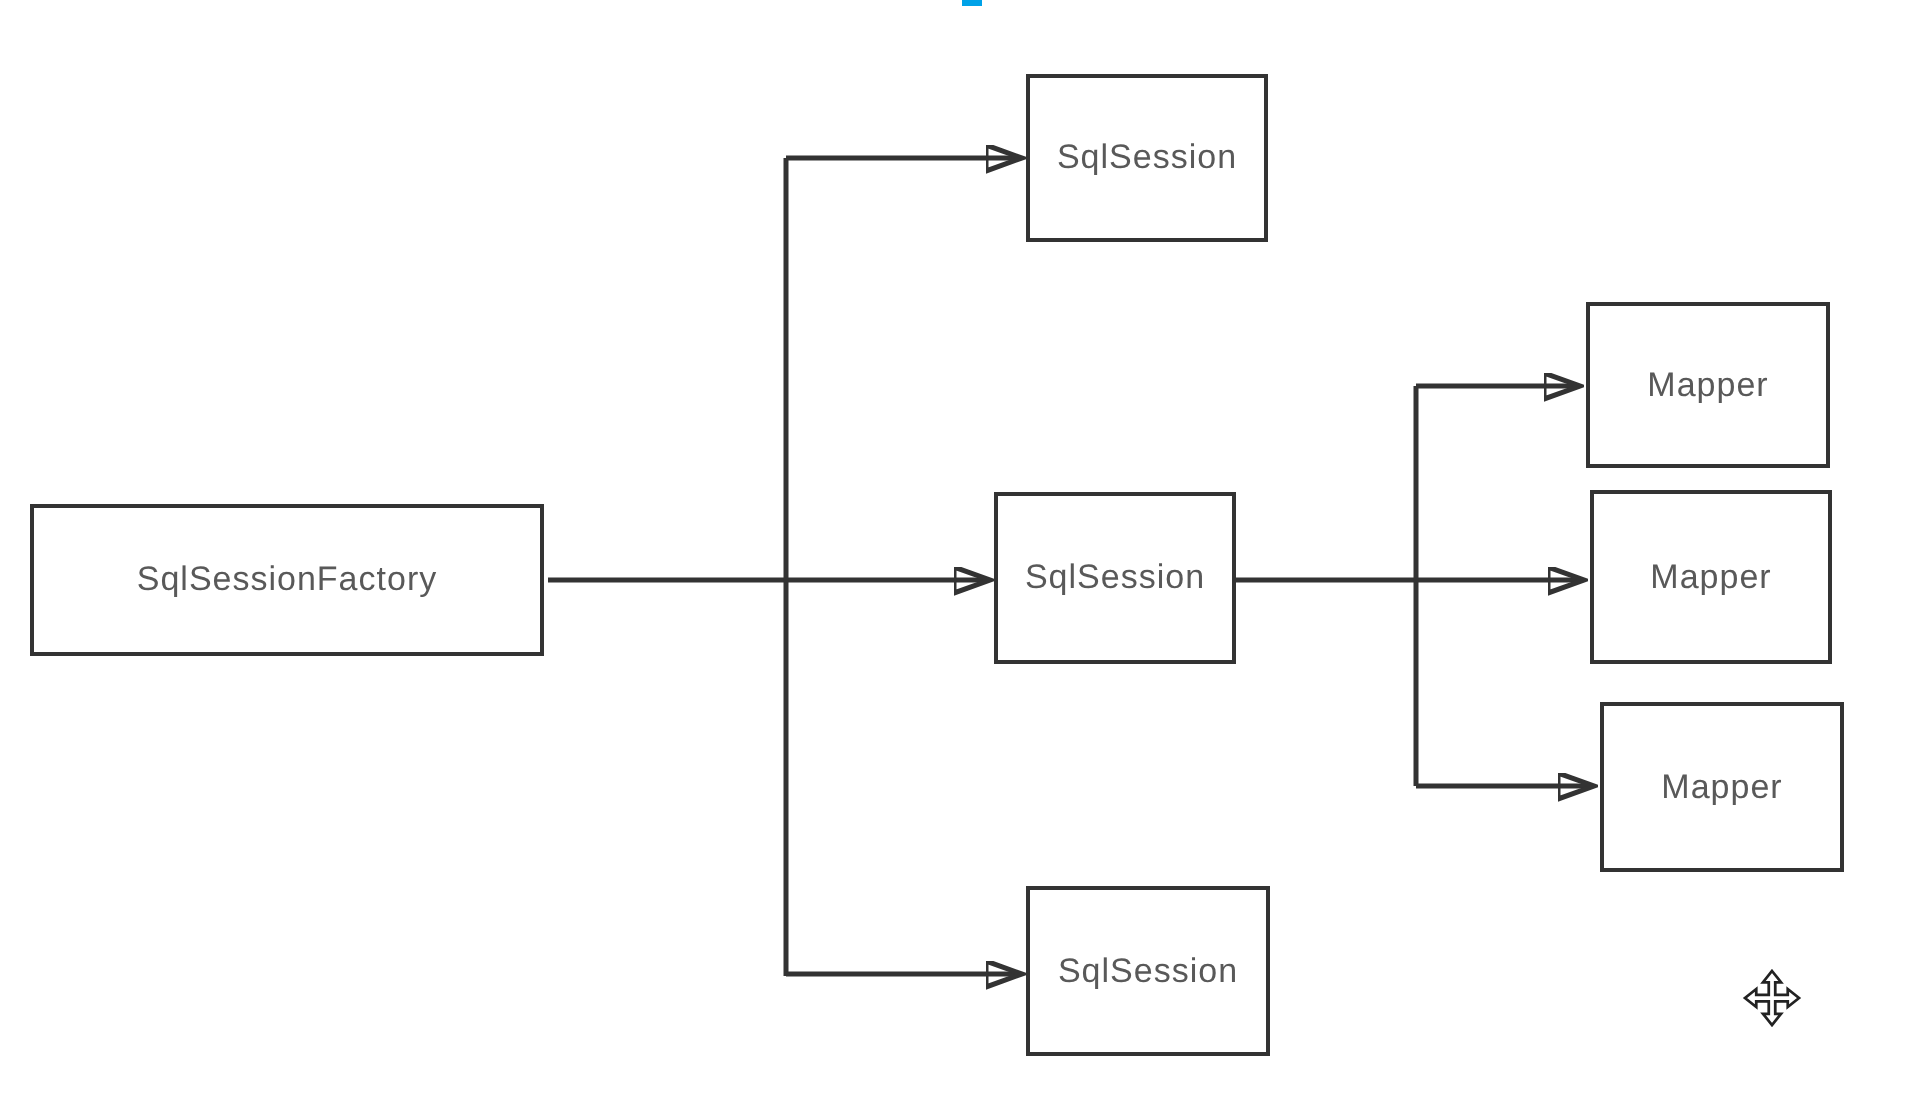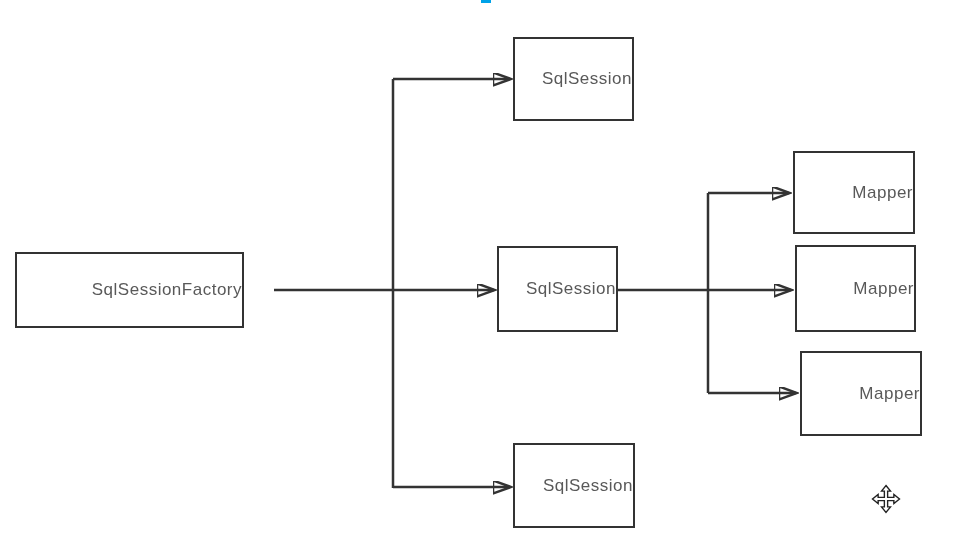--- a/index.html
+++ b/index.html
@@ -28,27 +28,27 @@
     stroke: var(--line);
     stroke-width: 2.5;
     fill: none;
   }
   .node {
     position: absolute;
     border: 2px solid var(--line);
     background: var(--bg);
     display: flex;
     align-items: center;
-    justify-content: flex-end;
+    justify-content: center;
     color: var(--text);
     font-size: 17px;
     letter-spacing: 0.5px;
     cursor: default;
   }
-  .node-factory      { left: 15px;  top: 252px; width: 229px; height: 76px; }
+  .node-factory      { left: 15px;  top: 252px; width: 257px; height: 76px; }
   .node-session-top  { left: 513px; top: 37px;  width: 121px; height: 84px; }
   .node-session-mid  { left: 497px; top: 246px; width: 121px; height: 86px; }
   .node-session-bot  { left: 513px; top: 443px; width: 122px; height: 85px; }
   .node-mapper-1     { left: 793px; top: 151px; width: 122px; height: 83px; }
   .node-mapper-2     { left: 795px; top: 245px; width: 121px; height: 87px; }
   .node-mapper-3     { left: 800px; top: 351px; width: 122px; height: 85px; }
   .blue-dash {
     position: absolute;
     left: 481px; top: 0;
     width: 10px; height: 3px;

